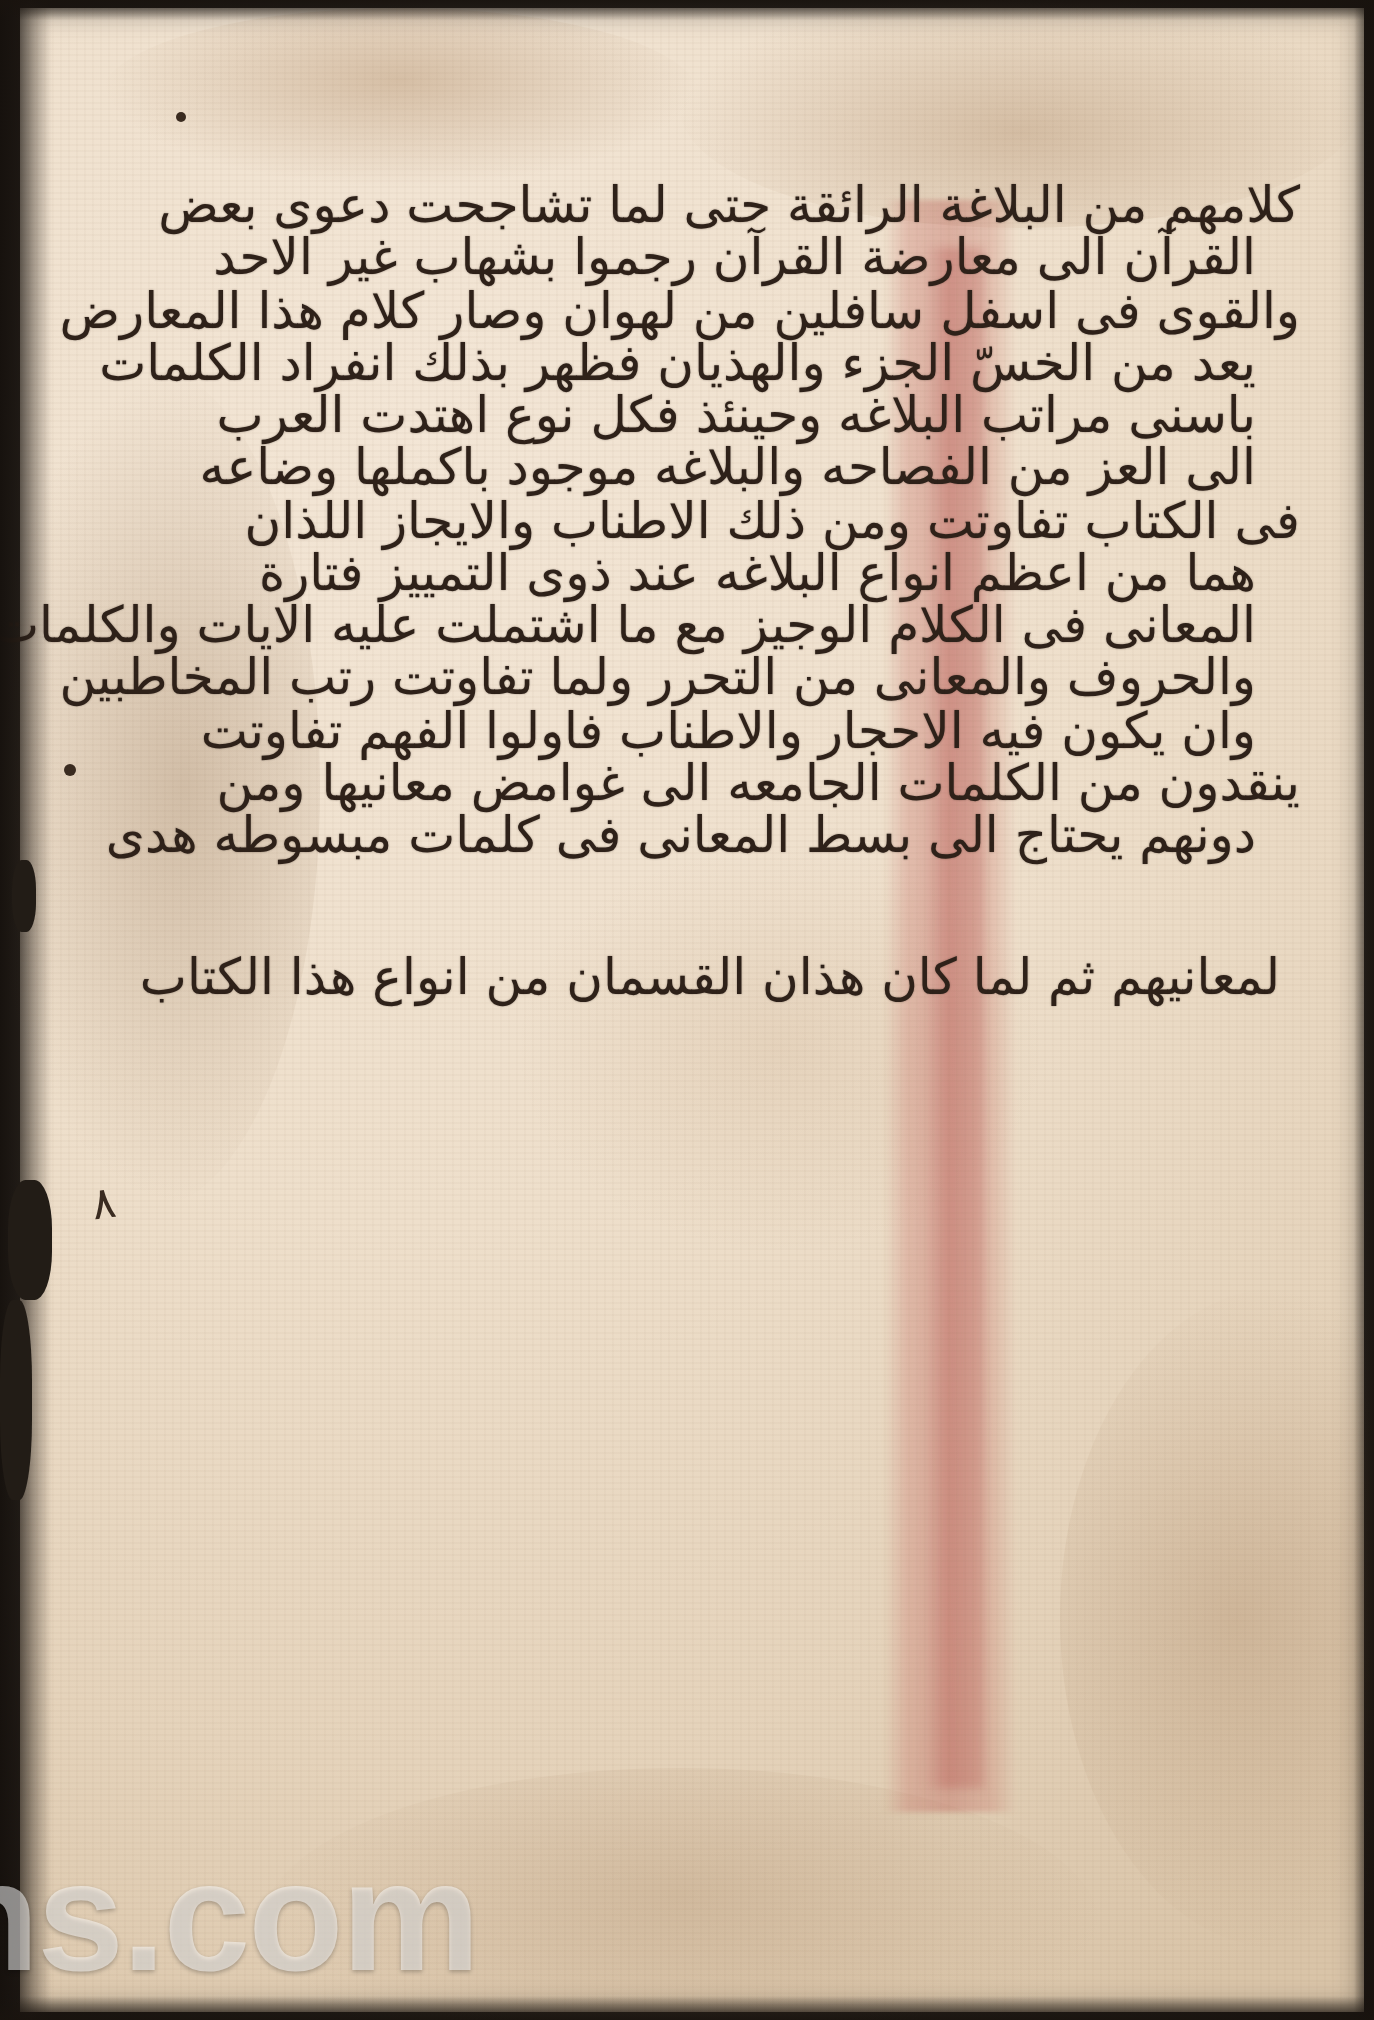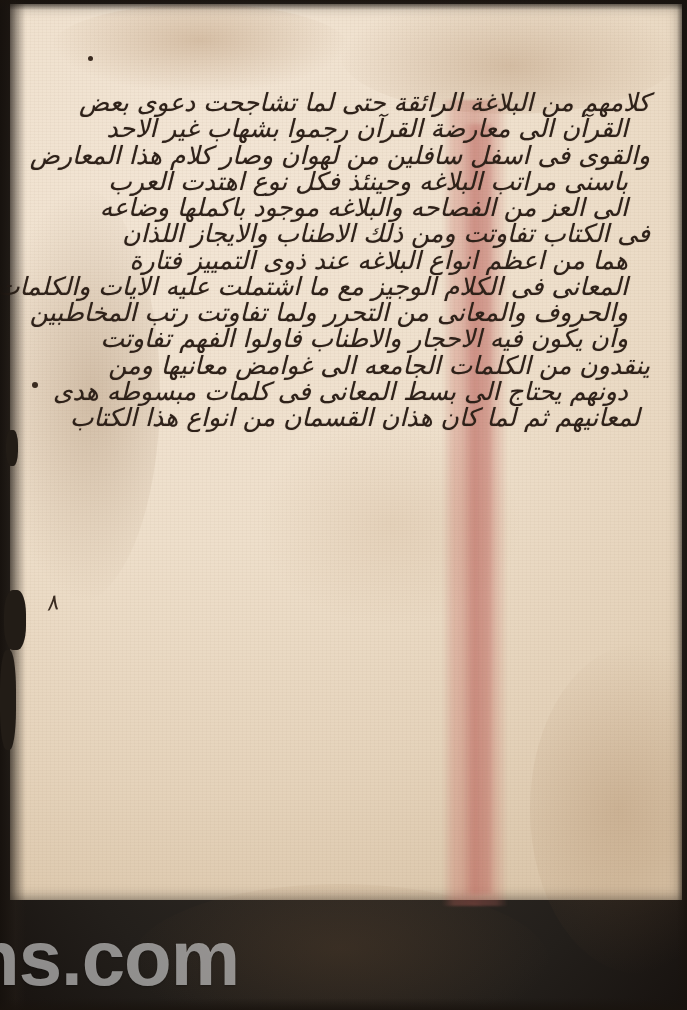--- a/index.html
+++ b/index.html
@@ -29,25 +29,24 @@
     background:
       radial-gradient(ellipse at 50% 50%, #413a33 0%, #231f1b 75%, #17120f 100%);
   }
 
   
   .paper {
     position: absolute;
     left: 10px;
     top: 4px;
     width: 672px;
-    height: 896px;
+    height: 1002px;
     background:
       radial-gradient(ellipse 120% 90% at 30% 20%, #f3e6d6 0%, #eedfcb 45%, #e5d3bb 75%, #d9c4a8 100%);
     box-shadow: 0 0 14px rgba(0,0,0,0.55) inset;
-    font-style: italic;
   }
 
   
   .stain {
     position: absolute;
     border-radius: 50%;
     pointer-events: none;
   }
   .stain.s1 { left: 40px;  top: 0px;    width: 300px; height: 90px;
     background: radial-gradient(ellipse at 50% 40%, rgba(150,106,64,0.30), rgba(150,106,64,0) 70%); }
@@ -145,21 +144,21 @@
     display: block;
     color: #2e2119;
     font-family: "DejaVu Sans", sans-serif;
     font-size: 25px;
     line-height: 1.05;
     white-space: nowrap;
     text-shadow: 0 0 1px rgba(46,33,25,0.45);
   }
   .line.indent-1 { padding-right: 22px; }
   .line.indent-2 { padding-right: 44px; }
-  .line.indent-3 { padding-right: 10px; }
+  .line.indent-3 { padding-right: 10px; margin-top: 45px; }
 
   
   .margin-mark {
     position: absolute;
     left: 36px;
     top: 586px;
     color: #3a2b20;
     font-size: 22px;
     font-family: "DejaVu Sans", sans-serif;
     transform: rotate(-8deg);
@@ -209,20 +208,21 @@
 
     <div class="grain"></div>
 
     <div class="ink-dot d1"></div>
     <div class="ink-dot d2"></div>
 
     <div class="text-block">
       <span class="line">كلامهم من البلاغة الرائقة حتى لما تشاجحت دعوى بعض</span>
       <span class="line indent-1">القرآن الى معارضة القرآن رجموا بشهاب غير الاحد</span>
       <span class="line">والقوى فى اسفل سافلين من لهوان وصار كلام هذا المعارض</span>
+      <span class="line indent-1">يعد من الخسّ الجزء والهذيان فظهر بذلك انفراد الكلمات</span>
       <span class="line indent-1">باسنى مراتب البلاغه وحينئذ فكل نوع اهتدت العرب</span>
       <span class="line indent-1">الى العز من الفصاحه والبلاغه موجود باكملها وضاعه</span>
       <span class="line">فى الكتاب تفاوتت ومن ذلك الاطناب والايجاز اللذان</span>
       <span class="line indent-1">هما من اعظم انواع البلاغه عند ذوى التمييز فتارة</span>
       <span class="line indent-1">المعانى فى الكلام الوجيز مع ما اشتملت عليه الايات والكلمات</span>
       <span class="line indent-1">والحروف والمعانى من التحرر ولما تفاوتت رتب المخاطبين</span>
       <span class="line indent-1">وان يكون فيه الاحجار والاطناب فاولوا الفهم تفاوتت</span>
       <span class="line">ينقدون من الكلمات الجامعه الى غوامض معانيها ومن</span>
       <span class="line indent-1">دونهم يحتاج الى بسط المعانى فى كلمات مبسوطه هدى</span>
       <span class="line indent-3">لمعانيهم ثم لما كان هذان القسمان من انواع هذا الكتاب</span>

